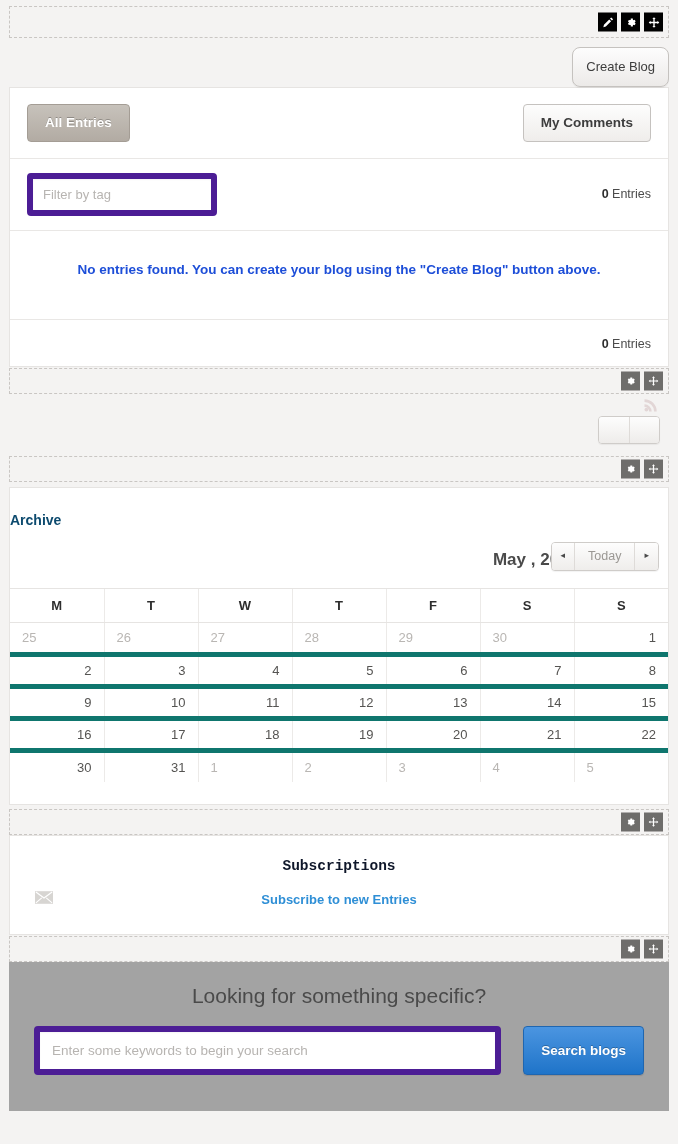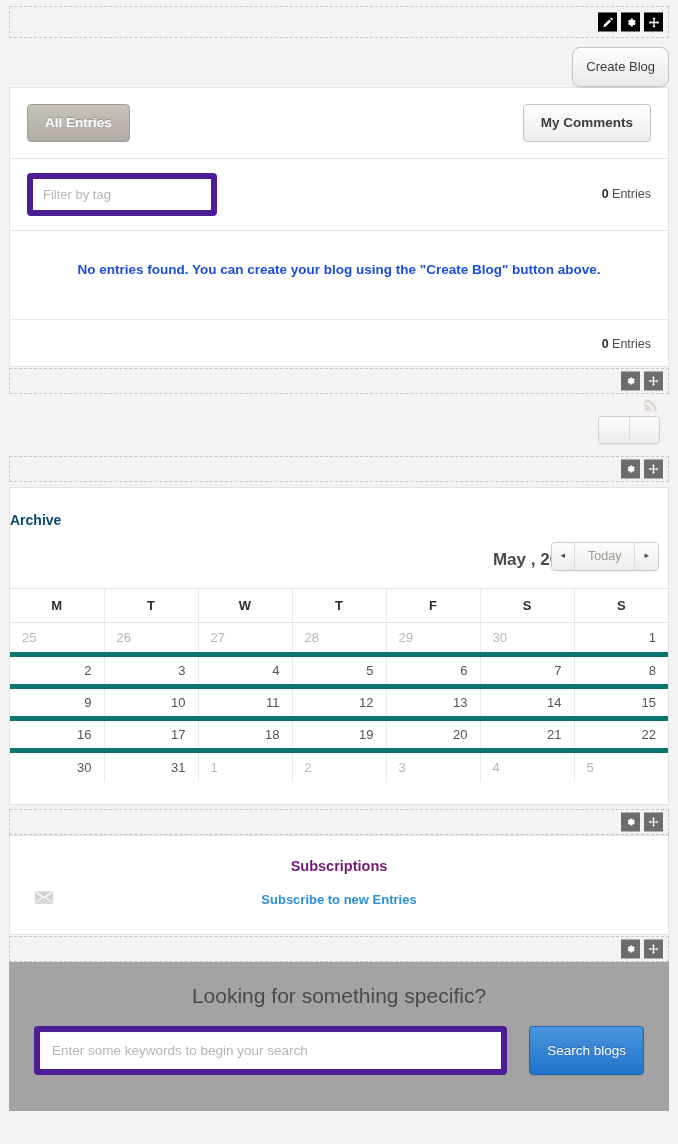--- a/index.html
+++ b/index.html
@@ -214,21 +214,22 @@
     text-align: center;
     border-left: 1px solid #f0e4b2;
     border-right: 1px solid #f0e4b2;
   }
 
   
   .subs-panel { padding: 22px 0 26px 0; position: relative; }
   .subs-title {
     text-align: center;
     font-size: 14.5px; font-weight: bold;
-    color: #701a75;
+    color: #0f172a;
+    font-family: Liberation Mono, monospace;
   }
   .subs-link-row { text-align: center; padding-top: 16px; position: relative; }
   .subs-link {
     font-size: 13px; font-weight: bold;
     color: #2f8fd6;
     text-decoration: none;
     cursor: pointer;
   }
   .mail-ico {
     position: absolute; left: 25px; top: 16px;
@@ -245,21 +246,21 @@
     text-align: center;
     font-size: 21px;
     color: #4a4a4a;
     padding-bottom: 18px;
     font-weight: normal;
   }
   .search-row { display: flex; gap: 22px; align-items: stretch; }
   #search-keywords-input { flex: 1; font-size: 13.5px; padding: 11px 12px; }
   .btn-primary {
     font-family: "Liberation Sans", sans-serif;
-    font-size: 13.5px; font-weight: normal;
+    font-size: 13.5px; font-weight: bold;
     color: #ffffff;
     text-shadow: 0 -1px 0 rgba(0,0,0,.25);
     padding: 0 17px;
     border: 1px solid #1f66b0;
     border-radius: 4px;
     background: linear-gradient(to bottom, #4b95e0 0%, #1f74c9 100%);
     cursor: pointer;
     box-shadow: 0 1px 1px rgba(0,0,0,.12);
   }
 

